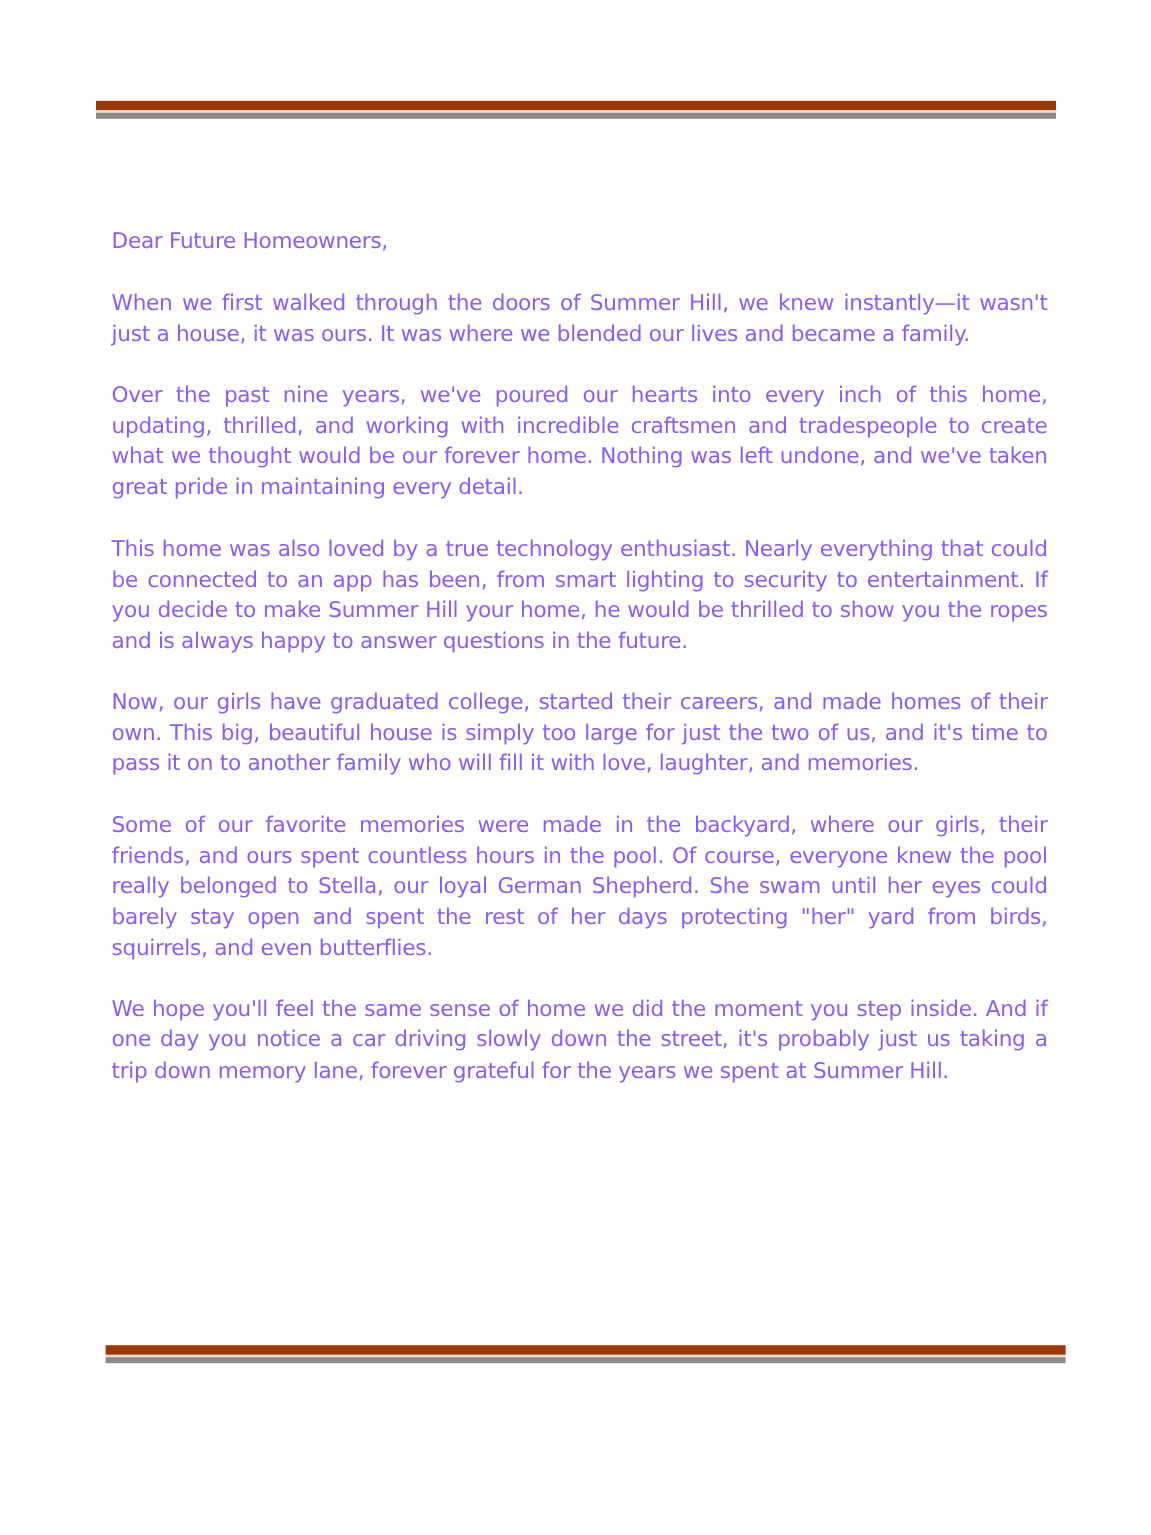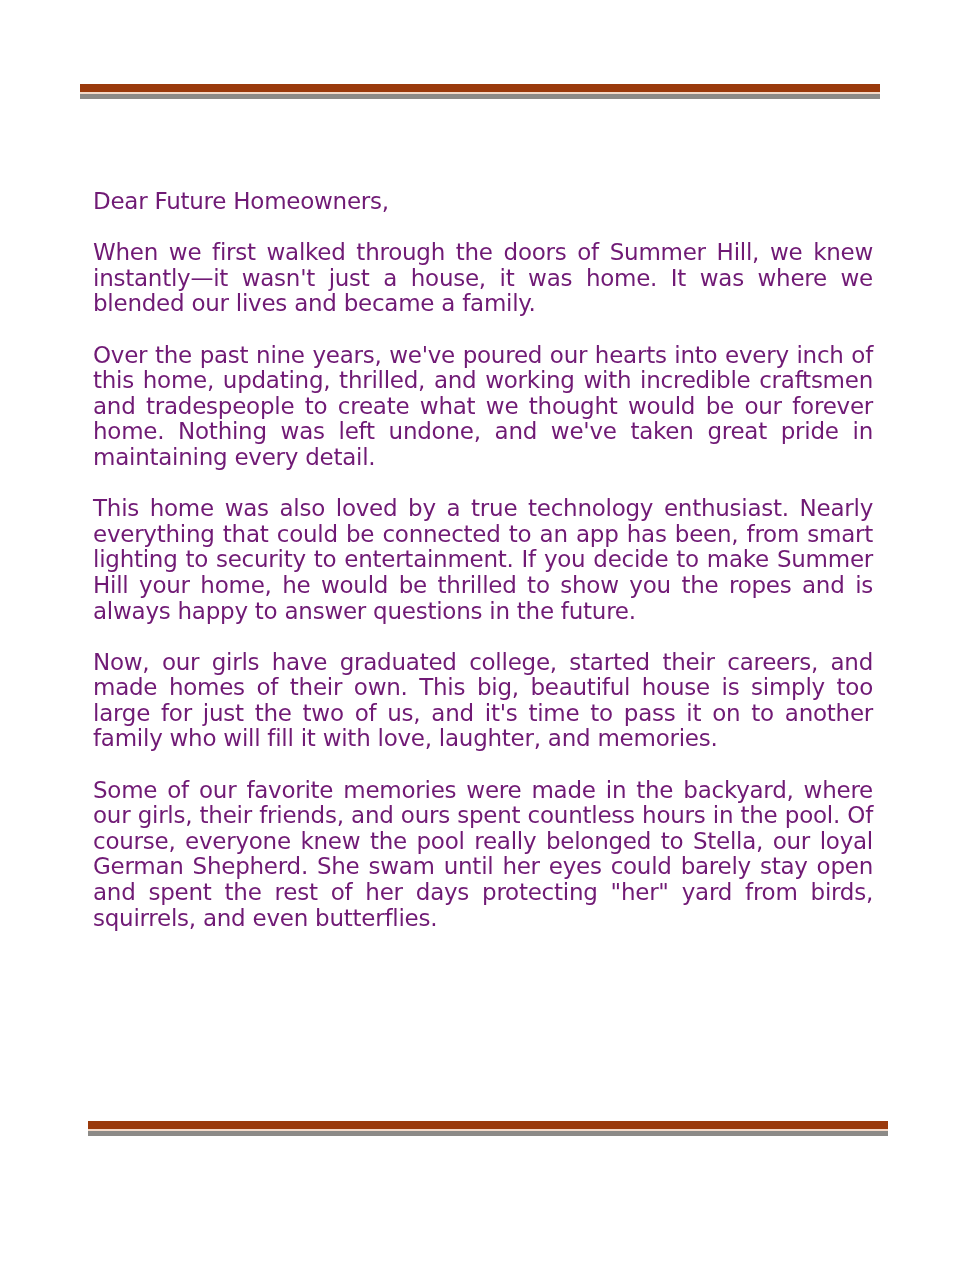--- a/index.html
+++ b/index.html
@@ -6,41 +6,42 @@
   body { width: 959px; height: 1279px; position: relative; overflow: hidden; }
   .rule { position: absolute; width: 800px; }
   .rule .bar-accent { height: 8px; }
   .rule .bar-gap { height: 2px; background: #f3d9c8; }
   .rule .bar-gray { height: 5px; }
   .rule-top { left: 80px; top: 84px; }
   .rule-bottom { left: 88px; top: 1121px; }
   .letter {
     position: absolute; left: 93px; top: 189px; width: 780px;
     font-family: "DejaVu Sans", sans-serif;
-    font-size: 23px; line-height: 25.6px; color: #701a75;
+    font-size: 18px; line-height: 25.6px; color: #8b5cf6;
     letter-spacing: -0.25px;
   }
   .letter p { margin: 0 0 25.6px 0; text-align: justify; }
   .letter p.left { text-align: left; }
 </style>
 </head>
 <body>
 
 <div class="rule rule-top">
   <div class="bar-accent" style="background:#9a3a0c"></div>
   <div class="bar-gap"></div>
   <div class="bar-gray" style="background:#8c8a87"></div>
 </div>
 
 <div class="letter">
   <p class="left">Dear Future Homeowners,</p>
-  <p>When we first walked through the doors of Summer Hill, we knew instantly—it wasn't just a house, it was home. It was where we blended our lives and became a family.</p>
+  <p>When we first walked through the doors of Summer Hill, we knew instantly—it wasn't just a house, it was ours. It was where we blended our lives and became a family.</p>
   <p>Over the past nine years, we've poured our hearts into every inch of this home, updating, thrilled, and working with incredible craftsmen and tradespeople to create what we thought would be our forever home. Nothing was left undone, and we've taken great pride in maintaining every detail.</p>
   <p>This home was also loved by a true technology enthusiast. Nearly everything that could be connected to an app has been, from smart lighting to security to entertainment. If you decide to make Summer Hill your home, he would be thrilled to show you the ropes and is always happy to answer questions in the future.</p>
   <p>Now, our girls have graduated college, started their careers, and made homes of their own. This big, beautiful house is simply too large for just the two of us, and it's time to pass it on to another family who will fill it with love, laughter, and memories.</p>
   <p>Some of our favorite memories were made in the backyard, where our girls, their friends, and ours spent countless hours in the pool. Of course, everyone knew the pool really belonged to Stella, our loyal German Shepherd. She swam until her eyes could barely stay open and spent the rest of her days protecting "her" yard from birds, squirrels, and even butterflies.</p>
+  <p>We hope you'll feel the same sense of home we did the moment you step inside. And if one day you notice a car driving slowly down the street, it's probably just us taking a trip down memory lane, forever grateful for the years we spent at Summer Hill.</p>
 </div>
 
 <div class="rule rule-bottom">
   <div class="bar-accent" style="background:#9a3a0c"></div>
   <div class="bar-gap"></div>
   <div class="bar-gray" style="background:#8c8a87"></div>
 </div>
 
 </body></html>

